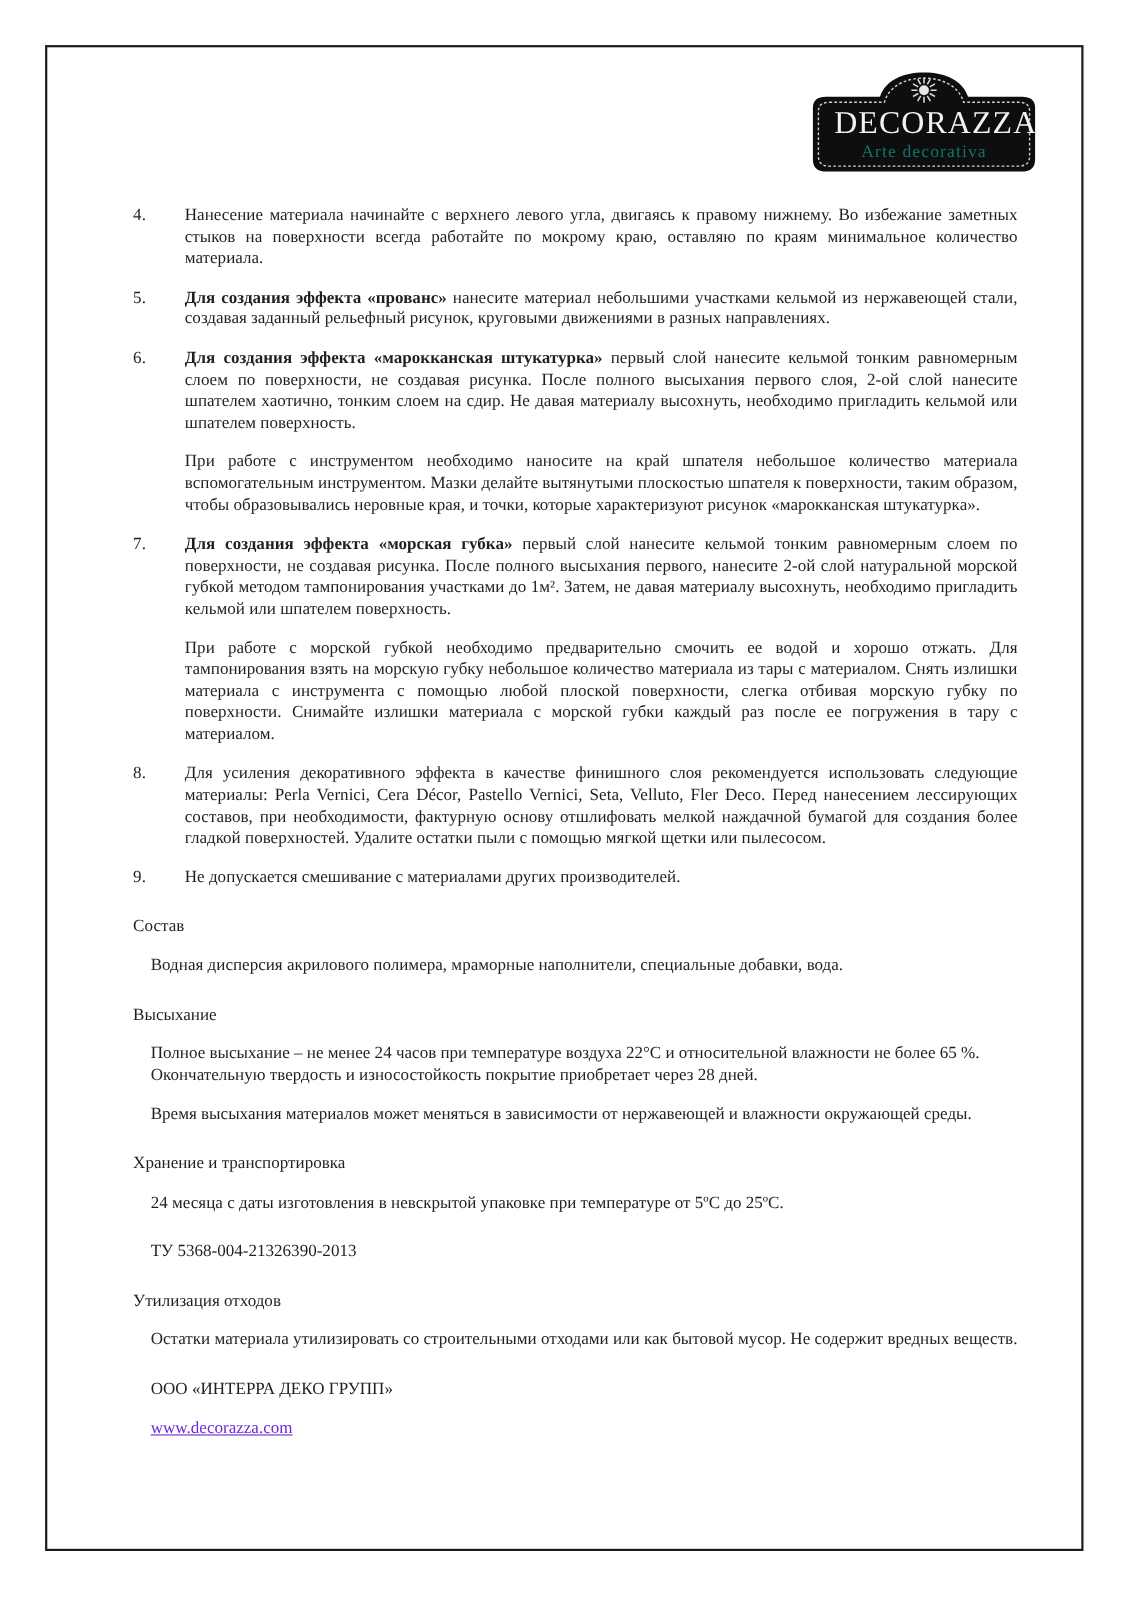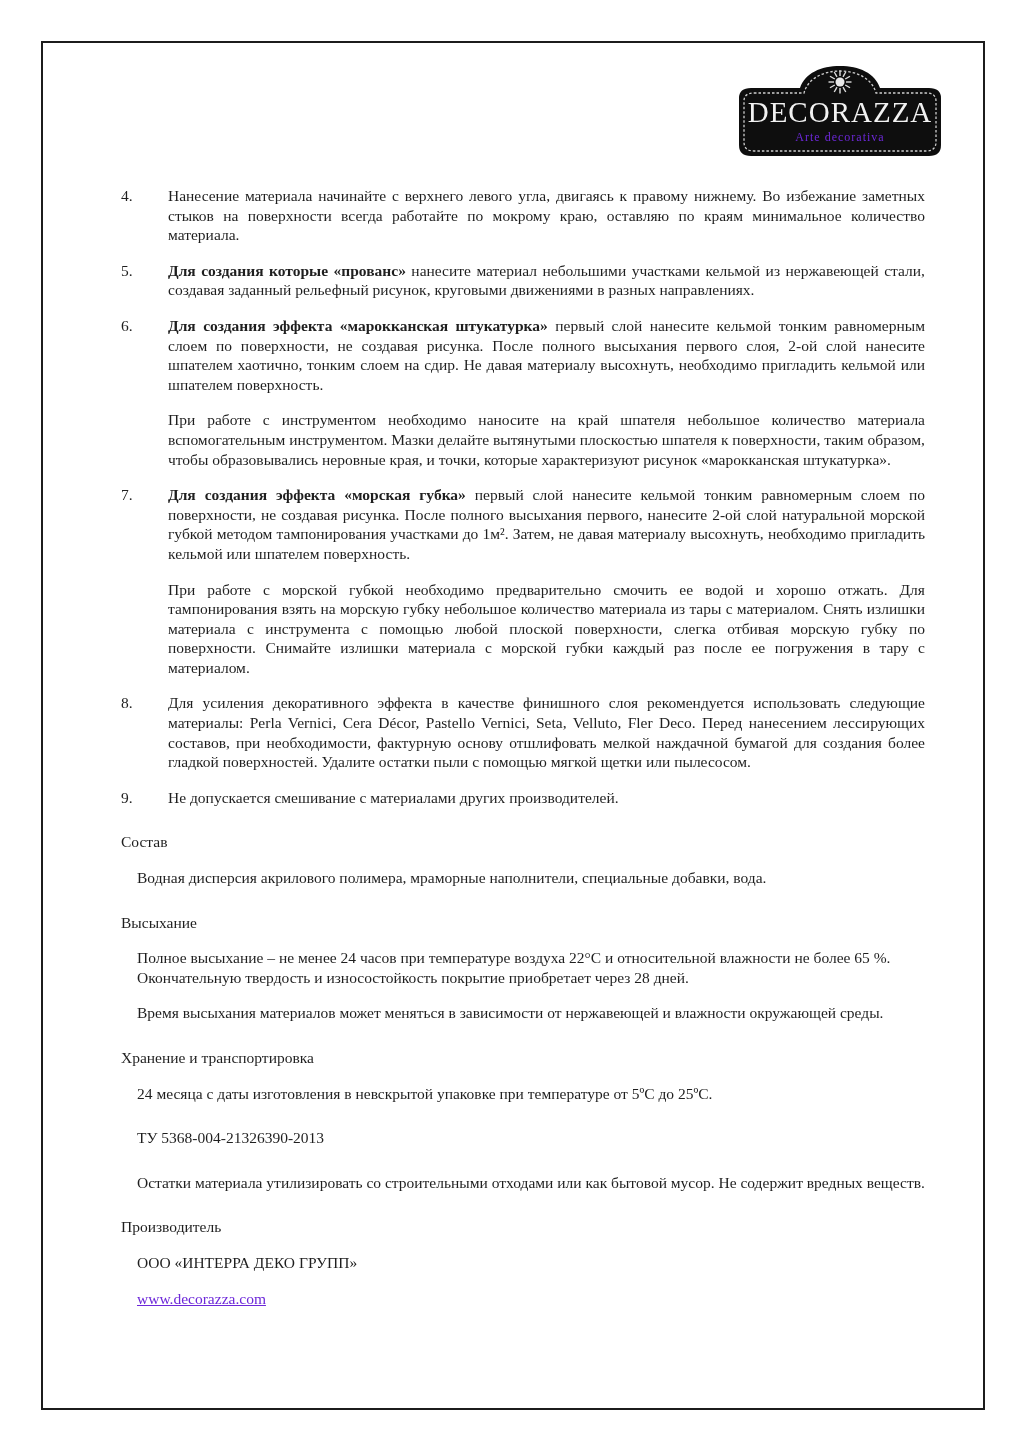--- a/index.html
+++ b/index.html
@@ -21,34 +21,34 @@
   
   .logo {
     position: absolute;
     left: 737px; top: 65px;
     width: 206px; height: 93px;
   }
   .logo svg { position: absolute; left: 0; top: 0; }
   .logo-title {
     position: absolute;
     left: 0; top: 33px; width: 206px;
-    text-align: center;
+    text-align: right;
     font-size: 29px;
     line-height: 1;
     letter-spacing: 1px;
     color: #f2f2f2;
   }
   .logo-subtitle {
     position: absolute;
     left: 0; top: 66px; width: 206px;
     text-align: center;
-    font-size: 12px;
+    font-size: 16px;
     line-height: 1;
     letter-spacing: 1px;
-    color: #6d28d9;
+    color: #0f766e;
   }
   
   .content {
     position: absolute;
     left: 121px; top: 170px;
     width: 820px;
     font-size: 15.5px;
     line-height: 19.6px;
   }
   .li {
@@ -100,21 +100,21 @@
     <div>
         <div class="li">
           <span class="num">4.</span>
           <div class="li-body">
             <p class="para"><span>Нанесение материала начинайте с верхнего левого угла, двигаясь к правому нижнему. Во избежание заметных стыков на поверхности всегда работайте по мокрому краю, оставляю по краям минимальное количество материала.</span></p>
           </div>
         </div>
         <div class="li">
           <span class="num">5.</span>
           <div class="li-body">
-            <p class="para"><b>Для создания которые «прованс» </b><span>нанесите материал небольшими участками кельмой из нержавеющей стали, создавая заданный рельефный рисунок, круговыми движениями в разных направлениях.</span></p>
+            <p class="para"><b>Для создания эффекта «прованс» </b><span>нанесите материал небольшими участками кельмой из нержавеющей стали, создавая заданный рельефный рисунок, круговыми движениями в разных направлениях.</span></p>
           </div>
         </div>
         <div class="li">
           <span class="num">6.</span>
           <div class="li-body">
             <p class="para"><b>Для создания эффекта «марокканская штукатурка» </b><span>первый слой нанесите кельмой тонким равномерным слоем по поверхности, не создавая рисунка. После полного высыхания первого слоя, 2-ой слой нанесите шпателем хаотично, тонким слоем на сдир. Не давая материалу высохнуть, необходимо пригладить кельмой или шпателем поверхность.</span></p>
             <p class="para"><span>При работе с инструментом необходимо наносите на край шпателя небольшое количество материала вспомогательным инструментом. Мазки делайте вытянутыми плоскостью шпателя к поверхности, таким образом, чтобы образовывались неровные края, и точки, которые характеризуют рисунок «марокканская штукатурка».</span></p>
           </div>
         </div>
         <div class="li">
@@ -148,22 +148,22 @@
           <p class="para">Время высыхания материалов может меняться в зависимости от нержавеющей и влажности окружающей среды.</p>
         </div>
         <div class="section">
           <div class="heading">Хранение и транспортировка</div>
           <p class="para">24 месяца с даты изготовления в невскрытой упаковке при температуре от 5ºС до 25ºС.</p>
         </div>
         <div class="section">
           <p class="para">ТУ 5368-004-21326390-2013</p>
         </div>
         <div class="section">
+          <div class="heading">Утилизация отходов</div>
           <p class="para">Остатки материала утилизировать со строительными отходами или как бытовой мусор. Не содержит вредных веществ.</p>
         </div>
         <div class="section">
-          <div class="heading">Производитель</div>
           <p class="para">ООО «ИНТЕРРА ДЕКО ГРУПП»</p>
           <p class="para"><a class="weblink" href="#">www.decorazza.com</a></p>
         </div>
       </div>
   </div>
 </div>
 
 </body></html>

